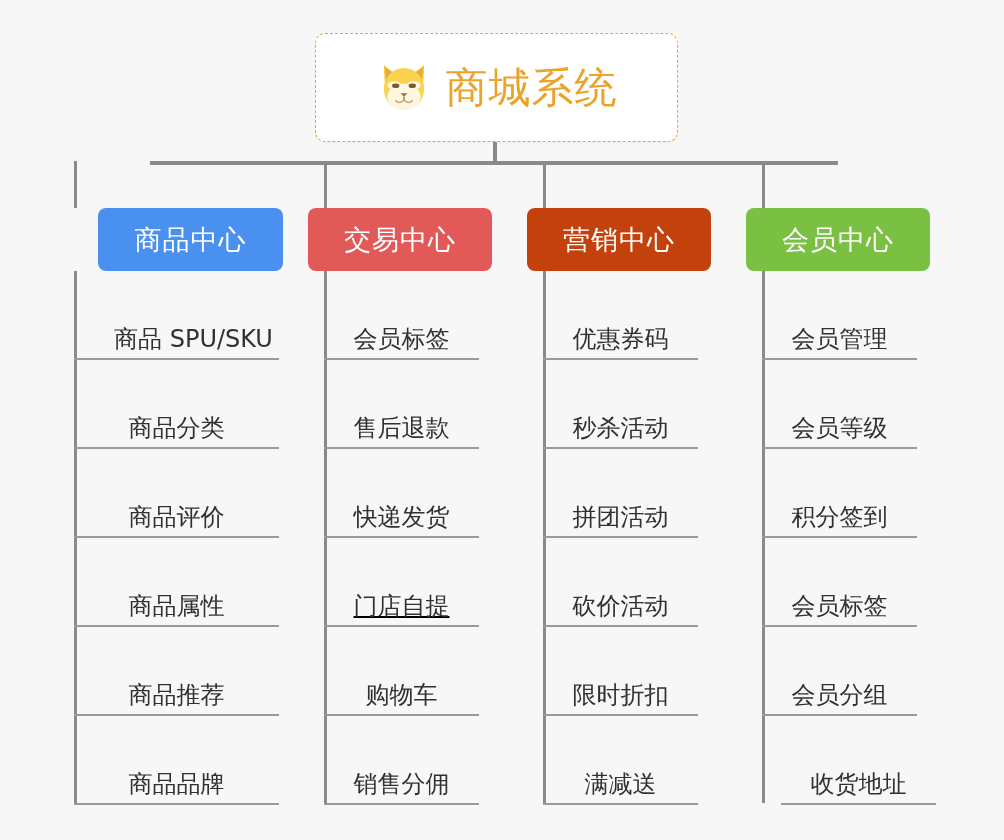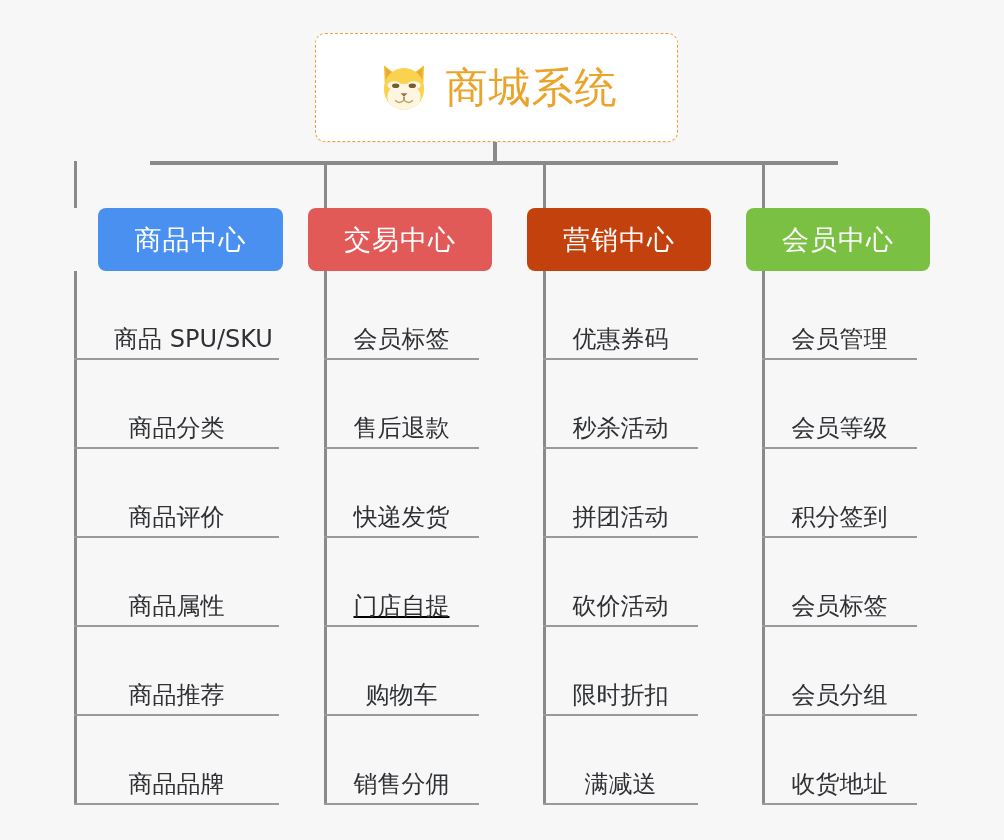--- a/index.html
+++ b/index.html
@@ -182,17 +182,17 @@
       </div>
       <div class="item" style="top: 178px; width: 155px;">
         <span class="item-label">积分签到</span>
       </div>
       <div class="item" style="top: 267px; width: 155px;">
         <span class="item-label">会员标签</span>
       </div>
       <div class="item" style="top: 356px; width: 155px;">
         <span class="item-label">会员分组</span>
       </div>
-      <div class="item" style="top: 445px; width: 155px;">
+      <div class="item" style="top: 445px; width: 155px; margin-left: 19px;">
         <span class="item-label">收货地址</span>
       </div>
     </div>
   </div>
 
 </body></html>

